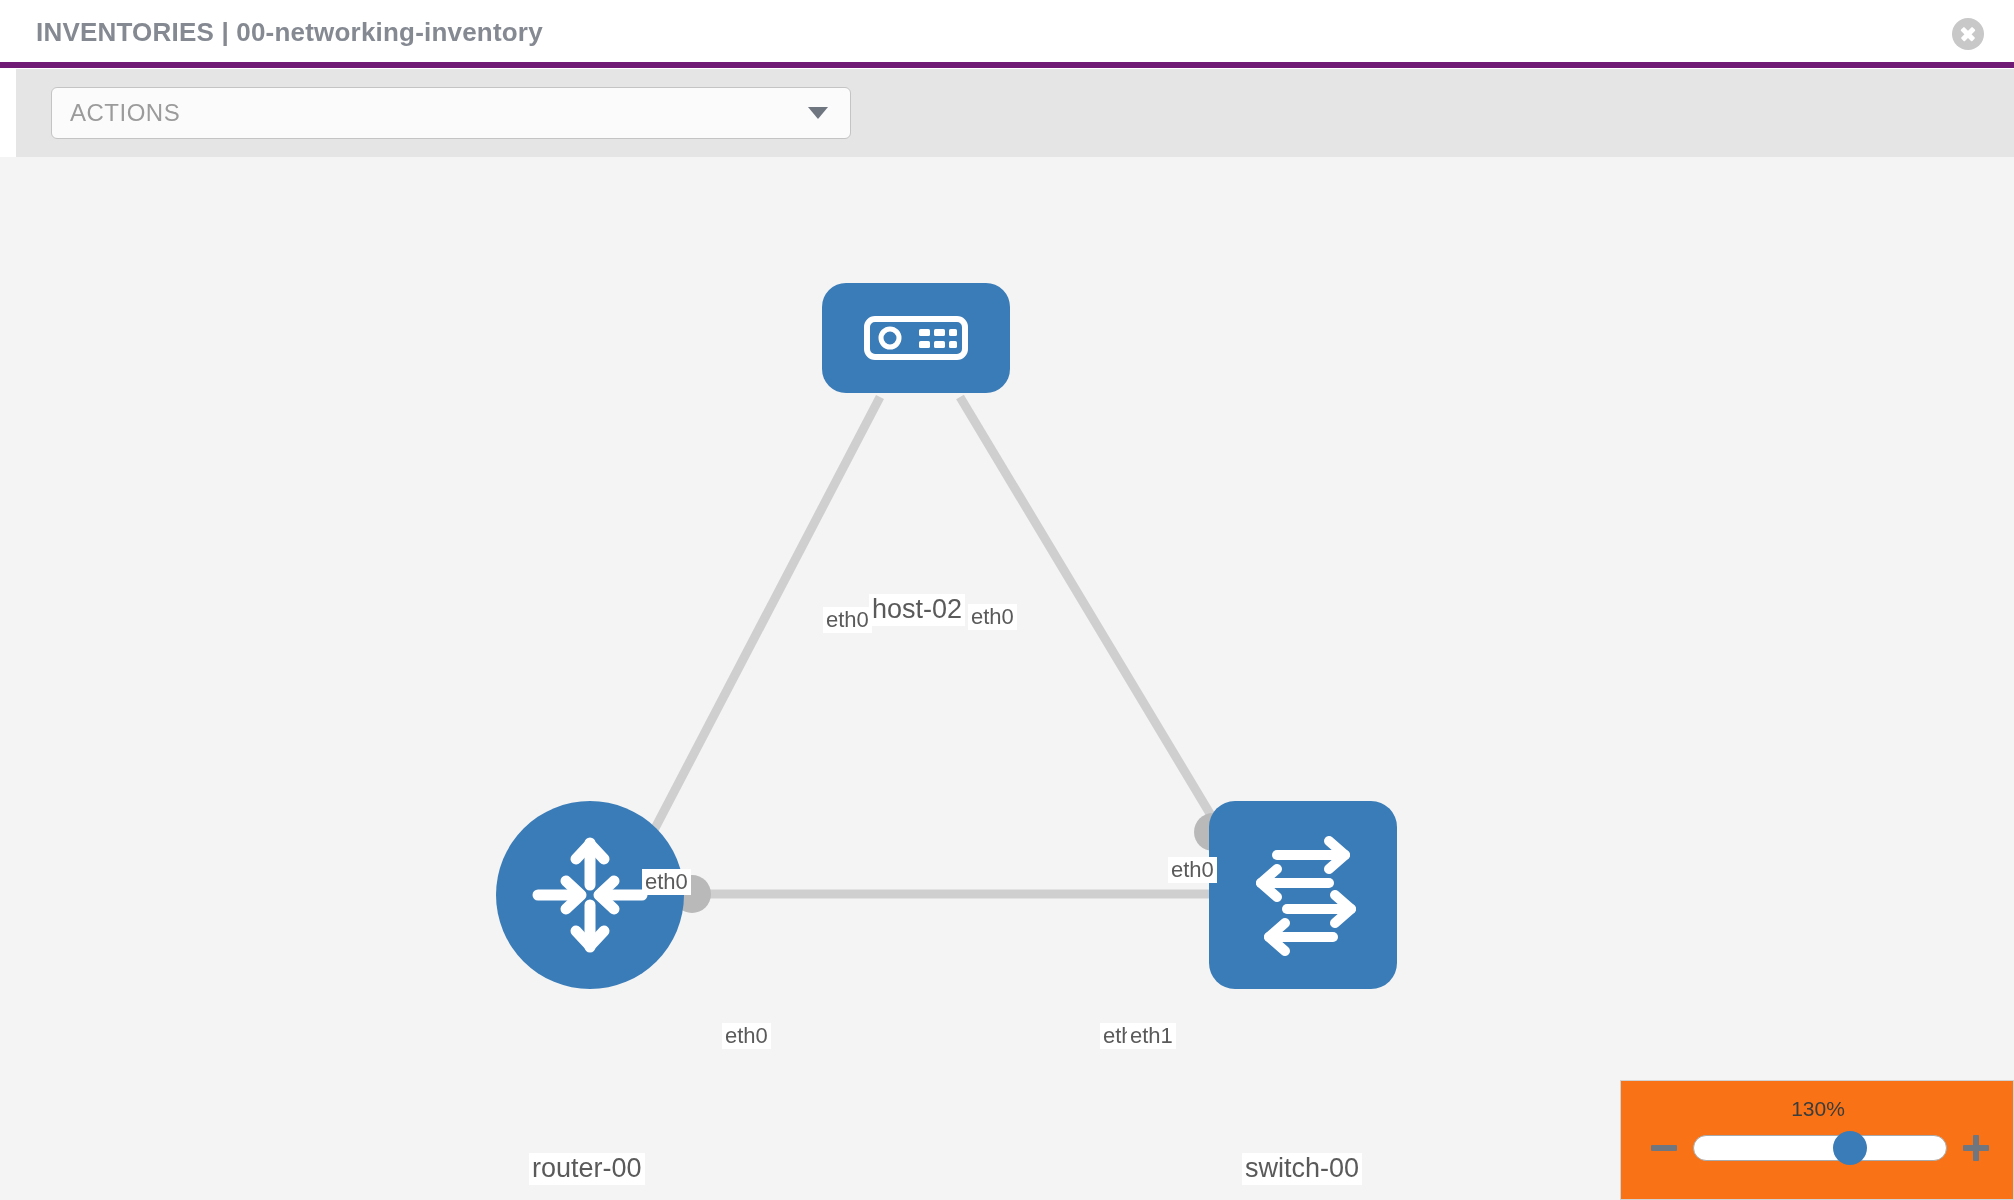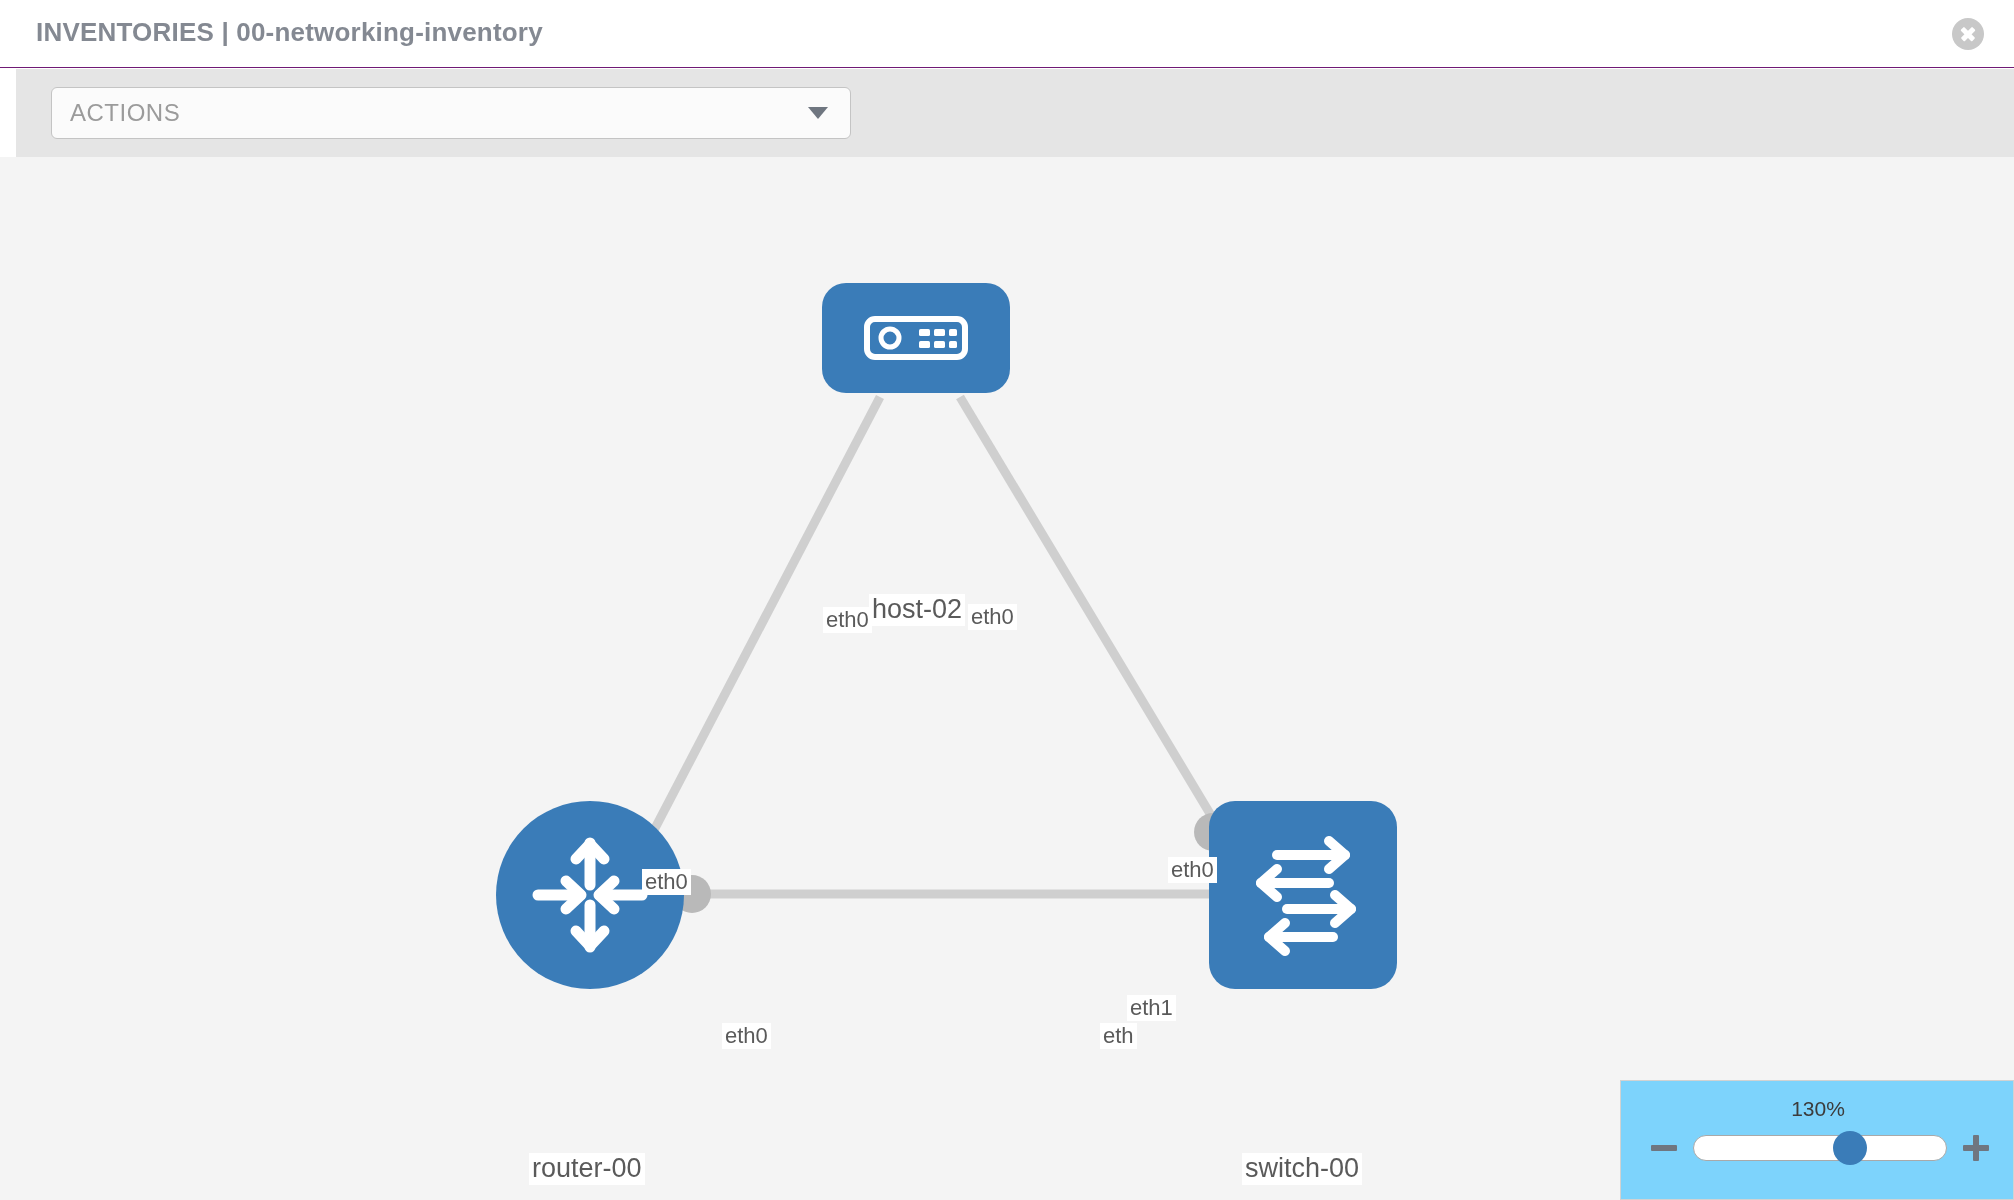--- a/index.html
+++ b/index.html
@@ -10,21 +10,21 @@
     overflow: hidden;
   }
 
   #app { position: relative; width: 2014px; height: 1200px; }
 
   
   .header {
     position: absolute; top: 0; left: 0;
     width: 2014px; height: 68px;
     background: #ffffff;
-    border-bottom: 1px solid #701a75;
+    border-bottom: 6px solid #701a75;
   }
   .header-title {
     position: absolute; left: 36px; top: 17px;
     font-size: 26px; font-weight: bold;
     color: #848992;
     letter-spacing: 0.2px;
     white-space: nowrap;
   }
   .close-btn {
     position: absolute; right: 30px; top: 18px;
@@ -130,21 +130,21 @@
     padding: 1px 3px;
   }
   .node-name { font-size: 27px; }
   .port-label { font-size: 22px; }
 
   
   .zoom-panel {
     position: absolute;
     left: 1620px; top: 1080px;
     width: 394px; height: 120px;
-    background: #7dd3fc;
+    background: #f97316;
     border: 1px solid #d2d2d2;
   }
   .zoom-value {
     position: absolute; top: 16px; left: 0; width: 394px;
     text-align: center;
     font-size: 21px; color: #3c3c3c;
   }
   .zoom-minus, .zoom-plus {
     position: absolute; top: 52px;
     width: 30px; height: 30px; cursor: pointer;
@@ -278,21 +278,21 @@
           <line x1="46" y1="76" x2="110" y2="76"></line>
           <polyline points="94,62 110,76 94,90"></polyline>
           <line x1="92" y1="104" x2="28" y2="104"></line>
           <polyline points="44,90 28,104 44,118"></polyline>
         </g>
       </svg>
     </div>
 
     <div class="nlabel port-label" style="left:1168px; top:700px;">eth0</div>
     <div class="nlabel port-label" style="left:1100px; top:866px;">eth</div>
-    <div class="nlabel port-label" style="left:1127px; top:838px;">eth1</div>
+    <div class="nlabel port-label" style="left:1127px; top:866px;">eth1</div>
     <div class="nlabel node-name" style="left:1242px; top:996px;">switch-00</div>
   </div>
 
   <div class="zoom-panel">
     <div class="zoom-value">130%</div>
     <div class="zoom-minus"></div>
     <div class="zoom-track">
       <div class="zoom-thumb" id="zoom-thumb" style="left: 139.24px;"></div>
     </div>
     <div class="zoom-plus"></div>

